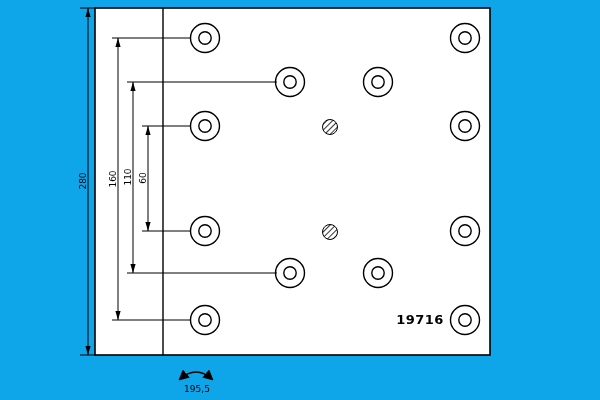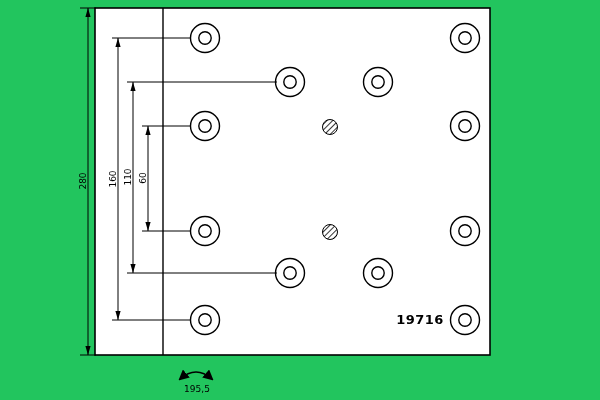--- a/index.html
+++ b/index.html
@@ -1,16 +1,16 @@
 <!DOCTYPE html>
 <html><head>
 <meta charset="utf-8">
 <style>
   html,body{margin:0;padding:0;background:#ffffff;}
-  .page{width:600px;height:400px;background:#22c55e;position:relative;overflow:hidden;
+  .page{width:600px;height:400px;background:#0ea5e9;position:relative;overflow:hidden;
         font-family:"DejaVu Sans", sans-serif;}
   svg{display:block;}
   svg text{font-family:"DejaVu Sans", sans-serif;fill:#000;}
   .dimtext{font-size:9px;text-anchor:middle;}
   .part{font-size:13px;font-weight:bold;text-anchor:middle;letter-spacing:0.5px;}
   .ln{stroke:#000;fill:none;}
   .thin{stroke:#000;stroke-width:1;fill:none;}
 </style>
 </head>
 <body>

